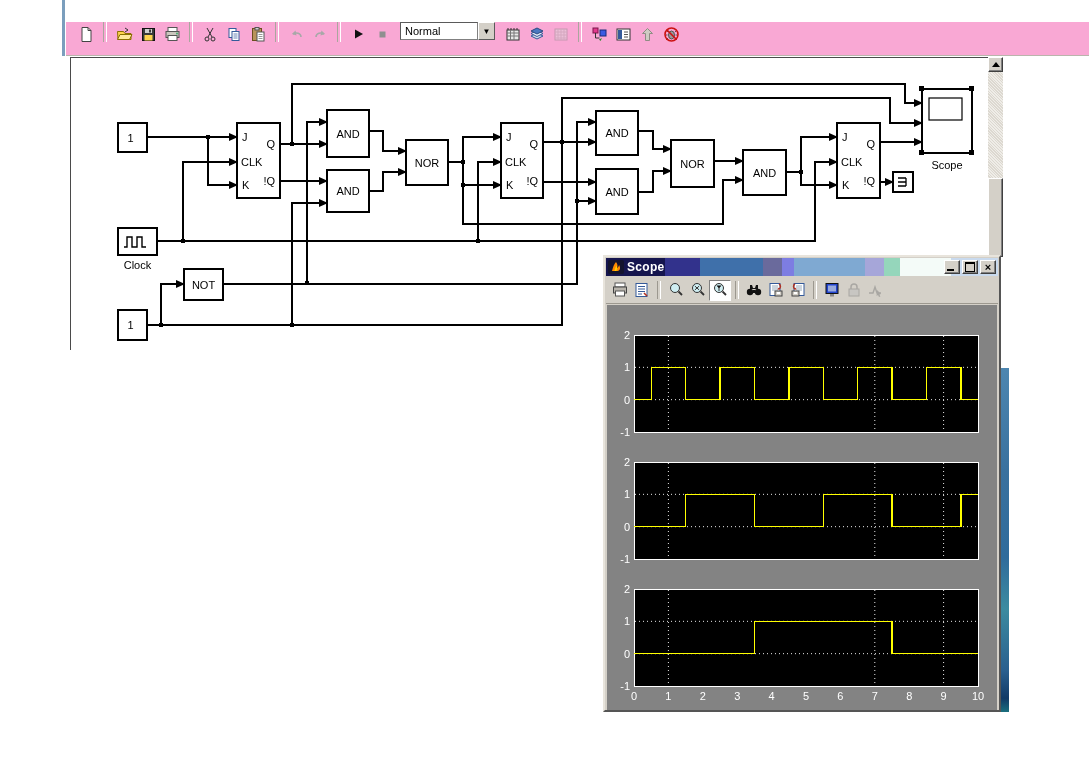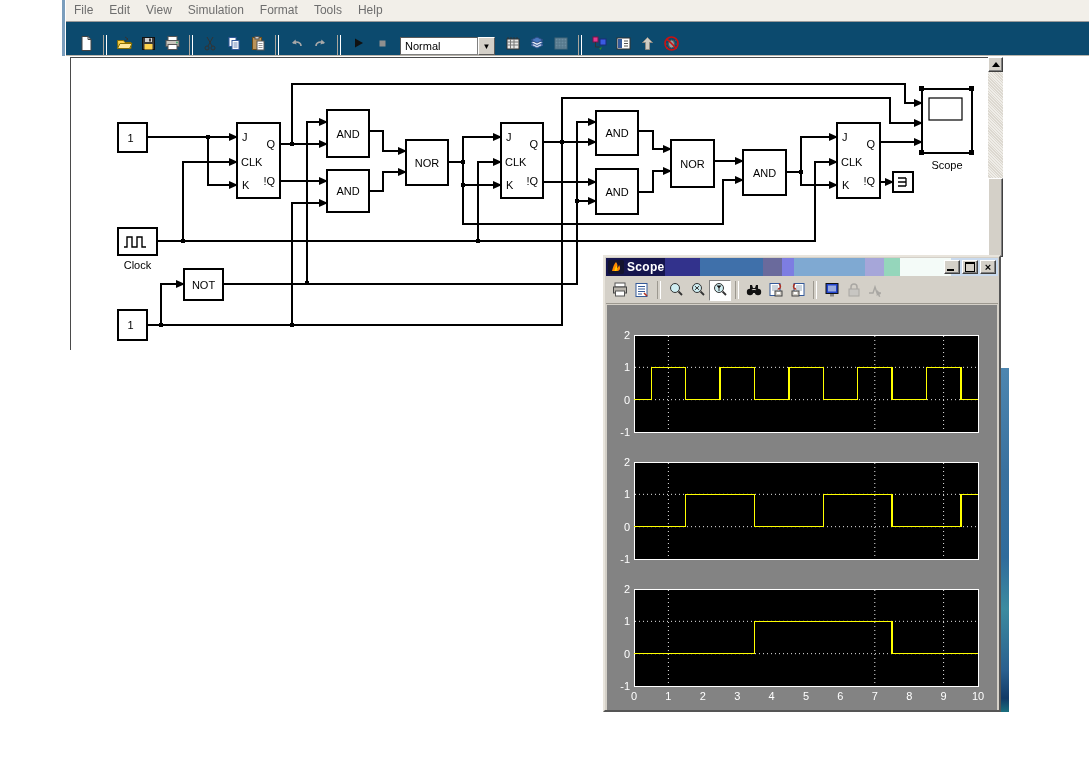--- a/index.html
+++ b/index.html
@@ -4,22 +4,22 @@
 <style>
   html,body{margin:0;padding:0;background:#ffffff;width:1089px;height:758px;overflow:hidden;
     font-family:"Liberation Sans","DejaVu Sans",sans-serif;}
   #stage{position:relative;width:1089px;height:758px;background:#fff;}
 
   
   #menubar{position:absolute;left:66px;top:0;right:0;height:21px;overflow:hidden;
     border-bottom:1px solid #9a9a9a;background:#f2efe9;}
   #menubar span{display:inline-block;margin-top:2px;padding:0 8px;font-size:12px;color:#6e6e6e;}
   #leftedge{position:absolute;left:62px;top:0;width:3px;height:56px;background:#7b9ebd;}
-  #toolbar{position:absolute;left:66px;top:22px;right:0;height:34px;background:#0c4a6e;
-    border-bottom:1px solid #b9b5ac;display:flex;align-items:flex-end;padding-left:8px;box-sizing:border-box;}
+  #toolbar{position:absolute;left:66px;top:22px;right:0;height:34px;background:#f9a8d4;
+    border-bottom:1px solid #b9b5ac;display:flex;align-items:flex-start;padding-left:8px;box-sizing:border-box;}
   .tbtn{width:24px;height:24px;display:flex;align-items:center;justify-content:center;flex:0 0 auto;}
   .tsep{width:2px;height:20px;margin:0 5px;border-left:1px solid #aaa69d;border-right:1px solid #fff;flex:0 0 auto;}
   #simmode{display:flex;align-items:center;margin:0 6px;flex:0 0 auto;}
   #simmode .box{width:78px;height:18px;background:#fff;border:1px solid #808080;
      border-top-color:#5a5a5a;border-left-color:#5a5a5a;font-size:11px;padding:2px 0 0 4px;box-sizing:border-box;color:#000;}
   #simmode .drop{width:17px;height:18px;background:#d4d0c8;border:1px solid #fff;
      border-right-color:#5a5a5a;border-bottom-color:#5a5a5a;display:flex;align-items:center;justify-content:center;
      font-size:8px;color:#000;box-sizing:border-box;}
 
   
@@ -61,21 +61,20 @@
   .sbt.pressed{background:#fff;border:1px solid #808080;border-right-color:#fff;border-bottom-color:#fff;box-sizing:border-box;}
   .ssep{width:2px;height:18px;margin:0 4px;border-left:1px solid #9c988f;border-right:1px solid #fff;flex:0 0 auto;}
   #sclient{position:absolute;left:2px;top:48px;width:390px;height:405px;background:#838383;overflow:hidden;}
   #scope-plots{position:absolute;left:0;top:0;}
 </style>
 </head>
 <body>
 <div id="stage">
 
   <div id="leftedge"></div>
-  <div id="menubar"><span>File</span><span>Edit</span><span>View</span><span>Simulation</span><span>Format</span><span>Tools</span><span>Help</span></div>
 
   <div id="toolbar">
     <div class="tbtn">
       <svg width="17" height="17">
           <path d="M4 1.5h6l3 3v11H4z" fill="#fff" stroke="#444"></path>
           <path d="M10 1.5v3h3" fill="none" stroke="#444"></path>
         </svg>
     </div>
     <div class="tsep"></div>
     <div class="tbtn">

